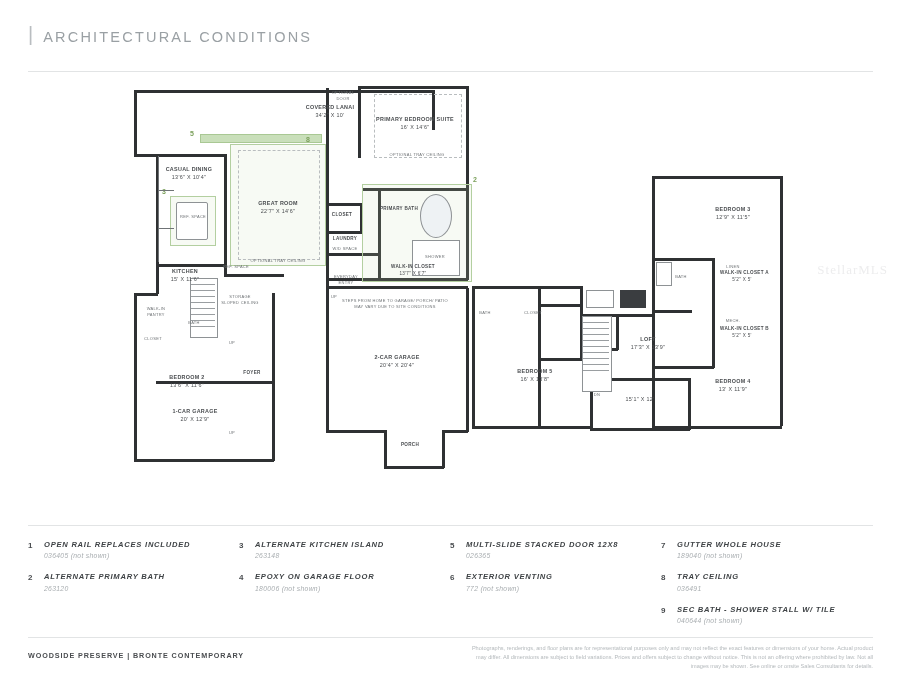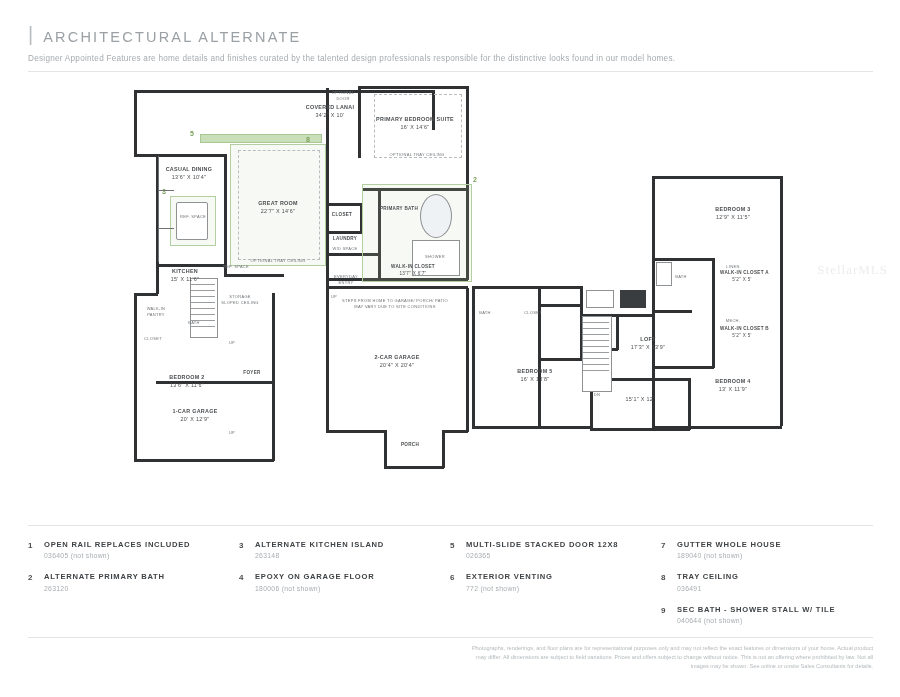--- a/index.html
+++ b/index.html
@@ -173,21 +173,21 @@
     margin-bottom: 13px;
   }
   .legend-num {
     font-size: 8px;
     font-weight: bold;
     color: #4a4d50;
     width: 16px;
     flex: none;
     padding-top: 1px;
   }
-  .legend-body { flex: 1; }
+  .legend-body { flex: 1; font-style: italic; }
   .legend-label {
     font-size: 7.6px;
     font-weight: bold;
     letter-spacing: 0.75px;
     color: #3f4346;
     text-transform: uppercase;
     line-height: 1.3;
   }
   .legend-code {
     font-size: 6.8px;
@@ -228,23 +228,22 @@
   }
 </style>
 </head>
 <body>
 
 <div class="page">
 
   <div class="header">
     <div class="header-line">
       <div class="title-sep">|</div>
-      <div class="title-sub">ARCHITECTURAL ALTERNATE</div>
-    </div>
-    <div class="subtitle">Designer Appointed Features are home details and finishes curated by the talented design professionals responsible for the distinctive looks found in our model homes.</div>
+      <div class="title-sub">ARCHITECTURAL CONDITIONS</div>
+    </div>
   </div>
   <div class="hr-top"></div>
 
   <div class="watermark">StellarMLS</div>
 
   <div class="plan">
 
     <div class="wall" style="left:14px; top:12px; width:300px; height:2.5px;"></div>
     <div class="wall" style="left:14px; top:12px; width:2.5px; height:66px;"></div>
     <div class="wall" style="left:14px; top:76px; width:24px; height:2.5px;"></div>
@@ -557,16 +556,17 @@
         <div class="legend-body">
           <div class="legend-label">SEC BATH - SHOWER STALL W/ TILE</div>
           <div class="legend-code">040644 (not shown)</div>
         </div>
       </div>
     </div>
   </div>
 
   <div class="hr-bottom"></div>
   <div class="footer-left">
+    <div>WOODSIDE PRESERVE | BRONTE CONTEMPORARY</div>
   </div>
   <div class="footer-right">Photographs, renderings, and floor plans are for representational purposes only and may not reflect the exact features or dimensions of your home. Actual product may differ. All dimensions are subject to field variations. Prices and offers subject to change without notice. This is not an offering where prohibited by law. Not all images may be shown. See online or onsite Sales Consultants for details.</div>
 
 </div>
 
 </body></html>

